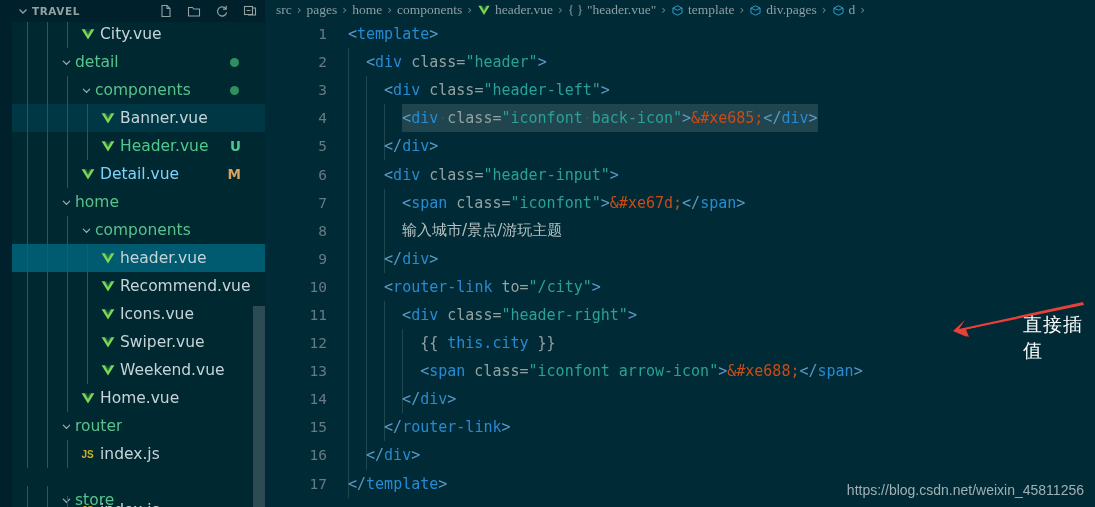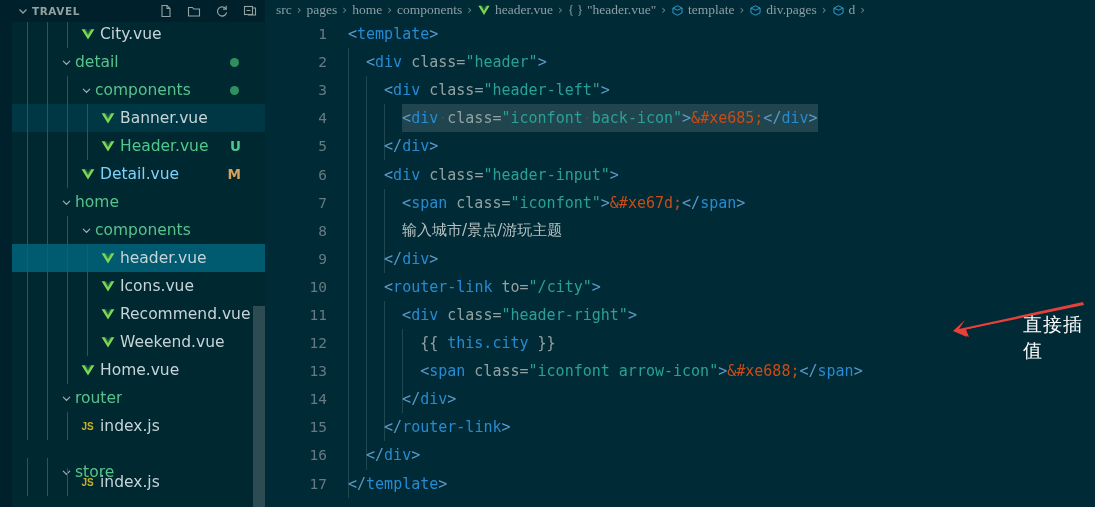--- a/index.html
+++ b/index.html
@@ -357,36 +357,51 @@
             <span class="guide" style="left: 35px;"></span>
             <span class="guide" style="left: 55px;"></span>
             <span class="guide" style="left: 75px;"></span>
           </span>
           <span class="ficon">
             <svg width="16" height="16" viewBox="0 0 20 20">
               <path d="M2 4 L6 4 L10 11 L14 4 L18 4 L10 17 Z" fill="#7ed957"></path>
               <path d="M5.2 4 L8 4 L10 7.4 L12 4 L14.8 4 L10 12.2 Z" fill="#3b8a3b" opacity="0.55"></path>
             </svg>
           </span>
+          <span class="label vue">Recommend.vue</span>
+        </div>
+        <div class="row" style="top: 0px;">
+          <span class="indent" style="width: 86px;">
+            <span class="guide" style="left: 15px;"></span>
+            <span class="guide" style="left: 35px;"></span>
+            <span class="guide" style="left: 55px;"></span>
+            <span class="guide" style="left: 75px;"></span>
+          </span>
+          <span class="ficon">
+            <svg width="16" height="16" viewBox="0 0 20 20">
+              <path d="M2 4 L6 4 L10 11 L14 4 L18 4 L10 17 Z" fill="#7ed957"></path>
+              <path d="M5.2 4 L8 4 L10 7.4 L12 4 L14.8 4 L10 12.2 Z" fill="#3b8a3b" opacity="0.55"></path>
+            </svg>
+          </span>
           <span class="label vue">Icons.vue</span>
         </div>
         <div class="row" style="top: 0px;">
           <span class="indent" style="width: 86px;">
             <span class="guide" style="left: 15px;"></span>
             <span class="guide" style="left: 35px;"></span>
             <span class="guide" style="left: 55px;"></span>
             <span class="guide" style="left: 75px;"></span>
           </span>
           <span class="ficon">
             <svg width="16" height="16" viewBox="0 0 20 20">
               <path d="M2 4 L6 4 L10 11 L14 4 L18 4 L10 17 Z" fill="#7ed957"></path>
               <path d="M5.2 4 L8 4 L10 7.4 L12 4 L14.8 4 L10 12.2 Z" fill="#3b8a3b" opacity="0.55"></path>
             </svg>
           </span>
-          <span class="label vue">Recommend.vue</span>
+          <span class="label vue">Swiper.vue</span>
         </div>
         <div class="row" style="top: 0px;">
           <span class="indent" style="width: 86px;">
             <span class="guide" style="left: 15px;"></span>
             <span class="guide" style="left: 35px;"></span>
             <span class="guide" style="left: 55px;"></span>
             <span class="guide" style="left: 75px;"></span>
           </span>
           <span class="ficon">
             <svg width="16" height="16" viewBox="0 0 20 20">
@@ -583,14 +598,15 @@
         <div class="cline"><span class="lno">18</span><span class="ctext" style="left: 83px;"></span></div>
       </div>
 
     <svg class="arrow-svg" width="160" height="44" viewBox="0 0 160 44">
       <path d="M158 2 L34 29 L40 20 L28 31 L42 37 L38 30 L159 5 Z" fill="#e8413a"></path>
       <path d="M158 3 L30 30.5 L44 37 L41 29.5 Z" fill="#e8413a"></path>
     </svg>
 
     <div class="annot">直接插值</div>
 
+    <div class="watermark">https://blog.csdn.net/weixin_45811256</div>
   </div>
 </div>
 
 </body></html>

